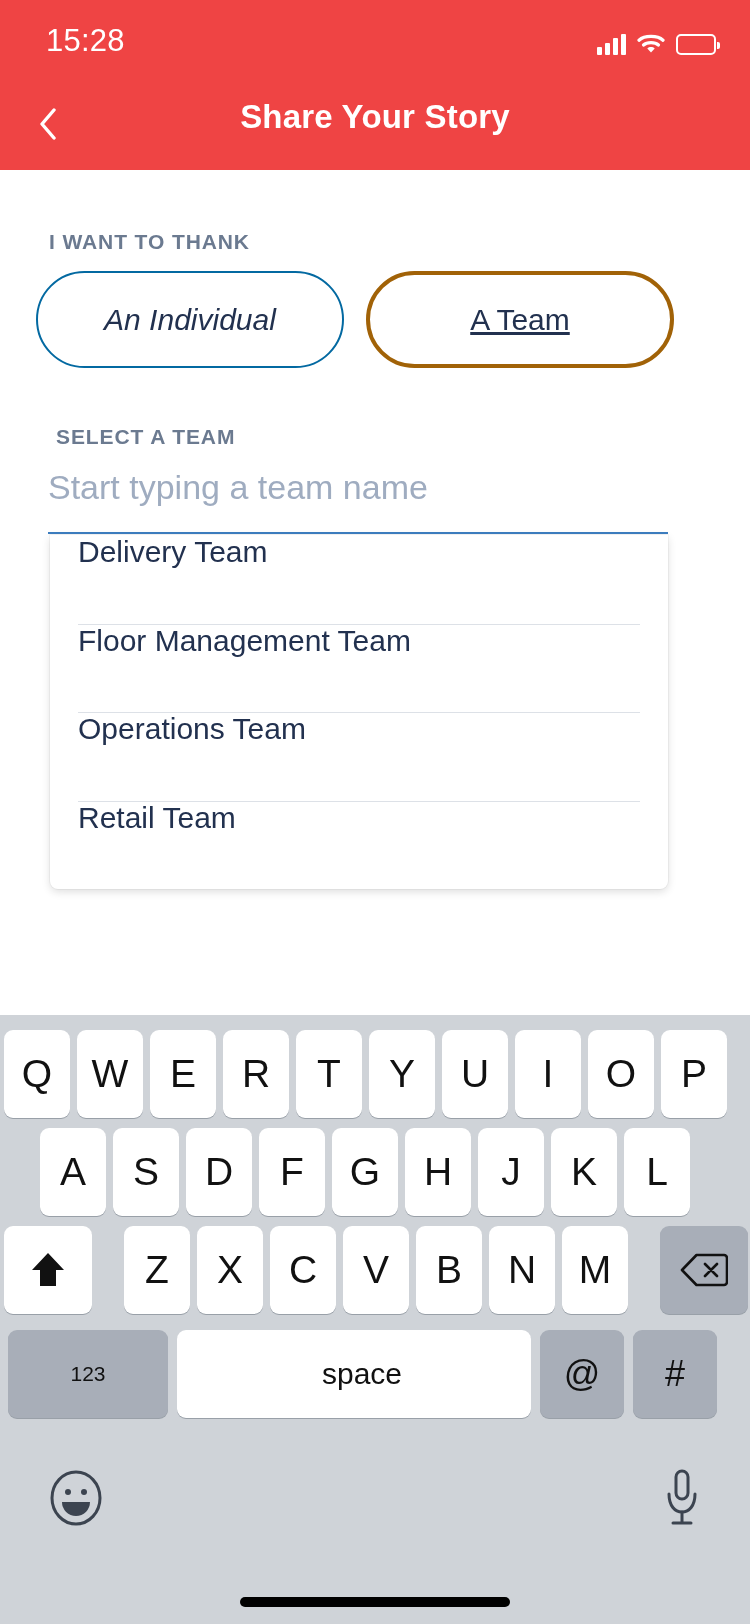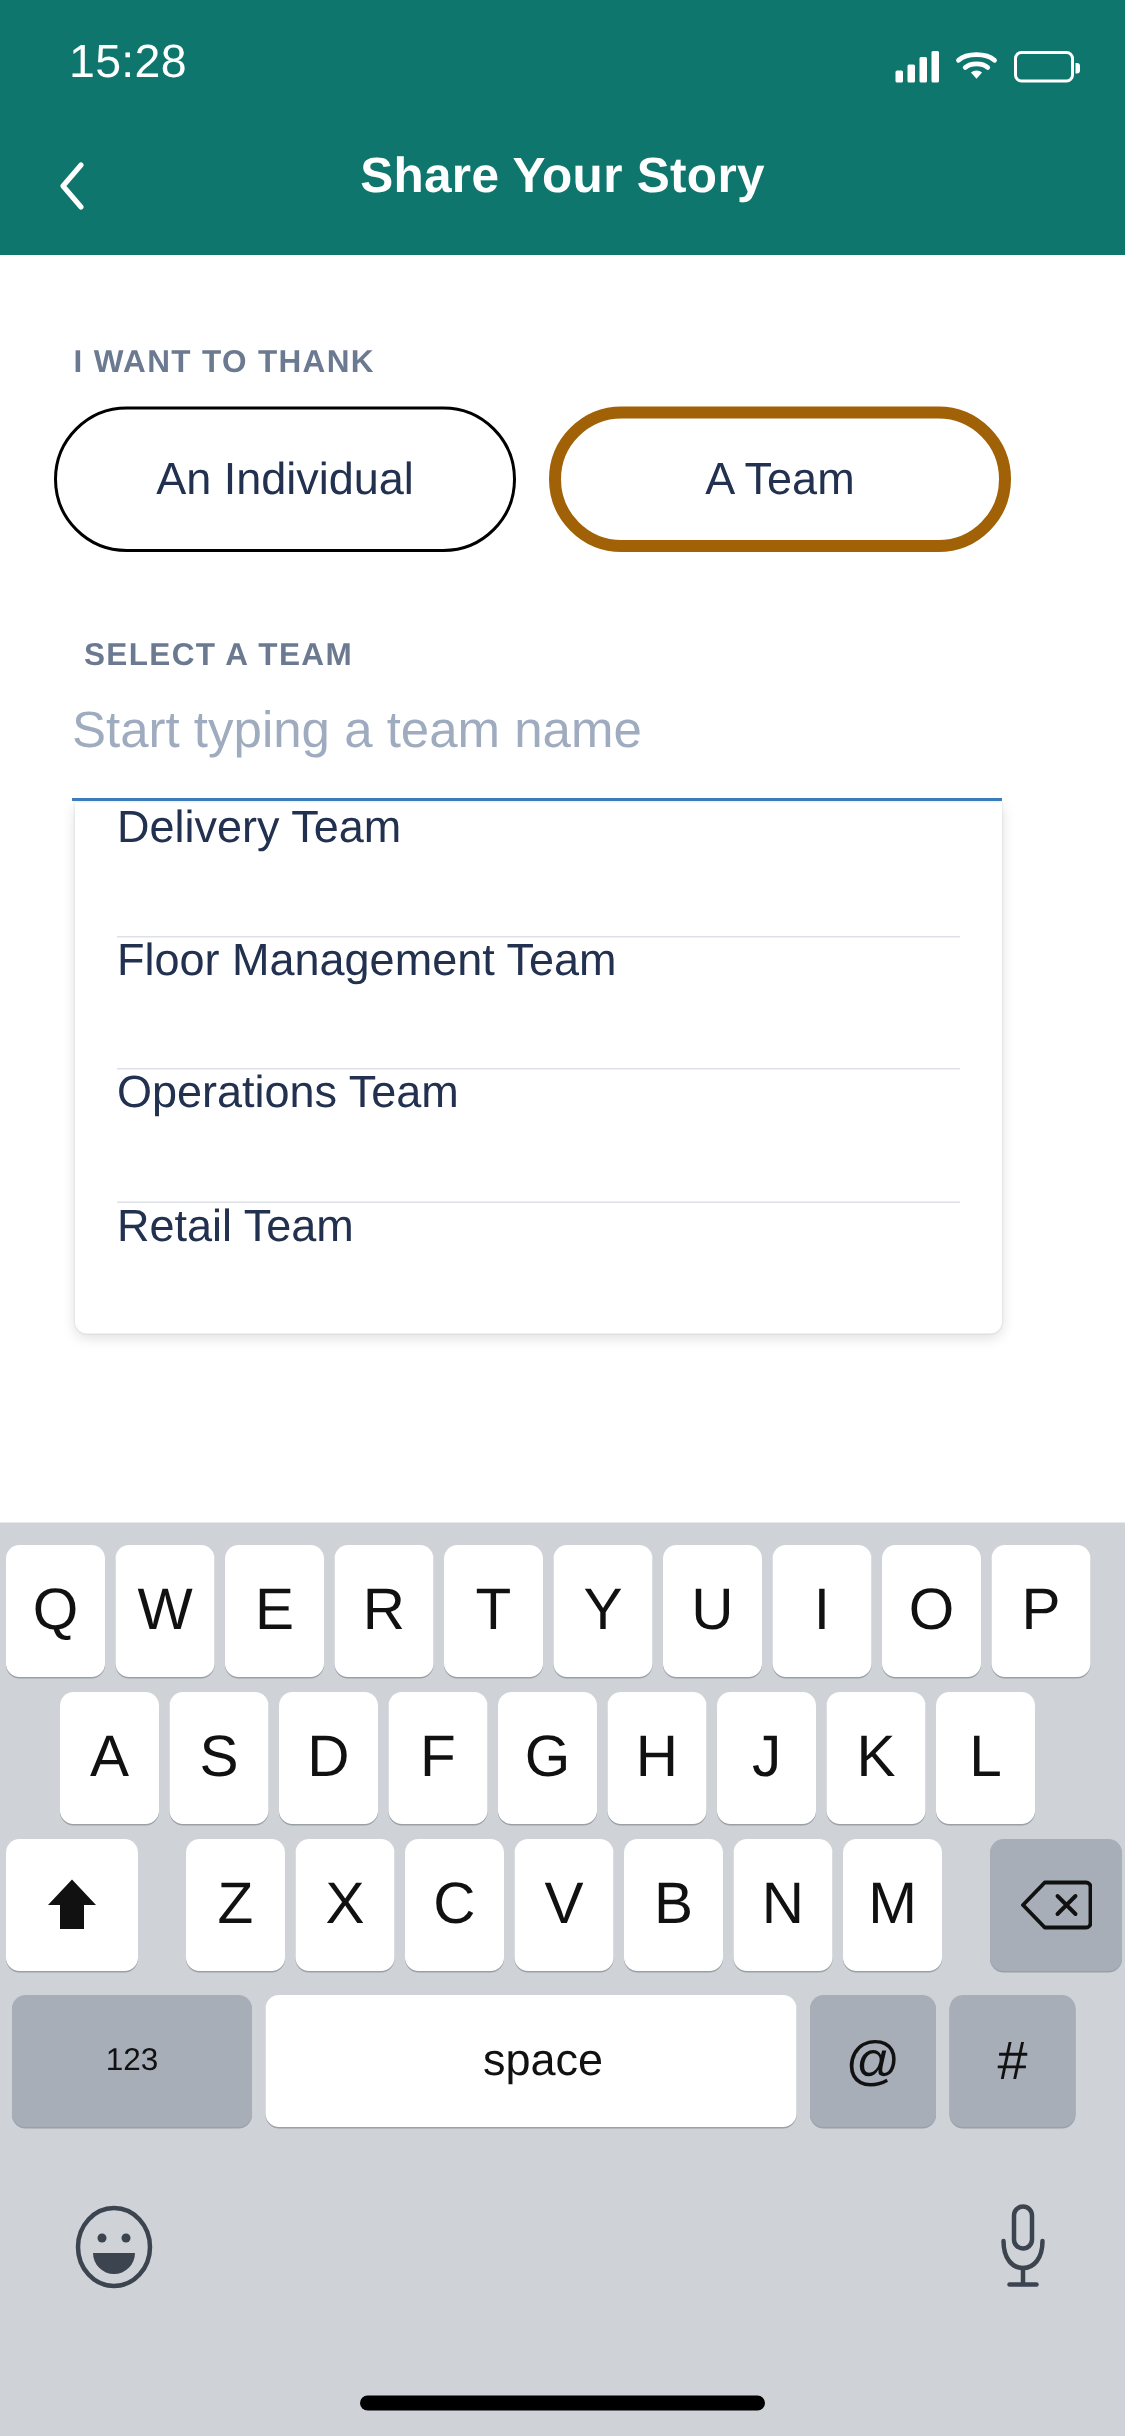--- a/index.html
+++ b/index.html
@@ -19,21 +19,21 @@
     background: #ffffff;
     overflow: hidden;
   }
 
   
   .header {
     position: absolute;
     top: 0; left: 0;
     width: 750px;
     height: 170px;
-    background: #0f766e;
+    background: #ef4444;
   }
 
   .statusbar {
     position: absolute;
     top: 0; left: 0;
     width: 750px;
     height: 72px;
   }
 
   .status-time {
@@ -163,22 +163,22 @@
     height: 97px;
     border-radius: 49px;
     background: #ffffff;
     display: flex;
     align-items: center;
     justify-content: center;
     font-size: 30px;
     color: #22314F;
     cursor: pointer;
   }
-  .pill.unselected { border: 2px solid #000000; }
-  .pill.selected   { border: 8px solid #a16207; }
+  .pill.unselected { border: 2px solid #0369a1; font-style: italic; }
+  .pill.selected   { border: 4px solid #a16207; text-decoration: underline; }
 
   #label-team { left: 56px; top: 255px; }
 
   .team-input {
     position: absolute;
     left: 48px;
     top: 287px;
     width: 620px;
     height: 60px;
     border: none;

